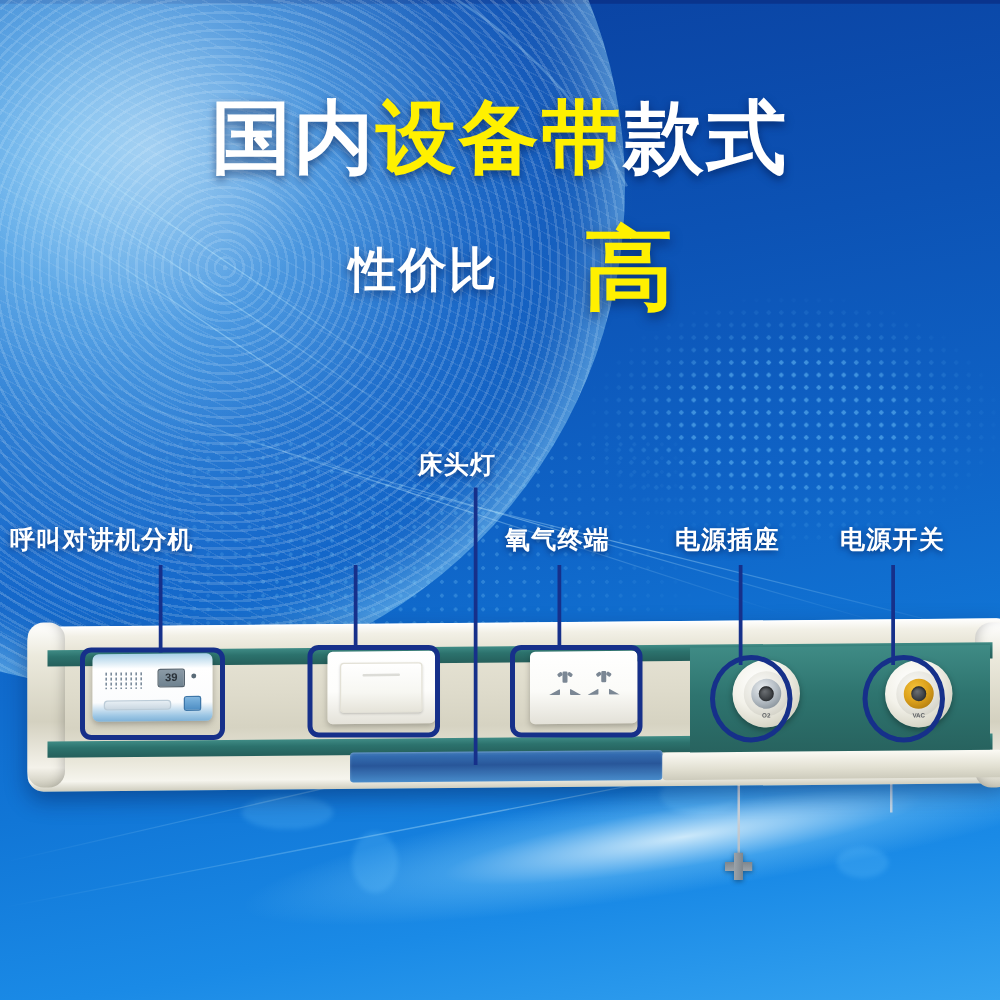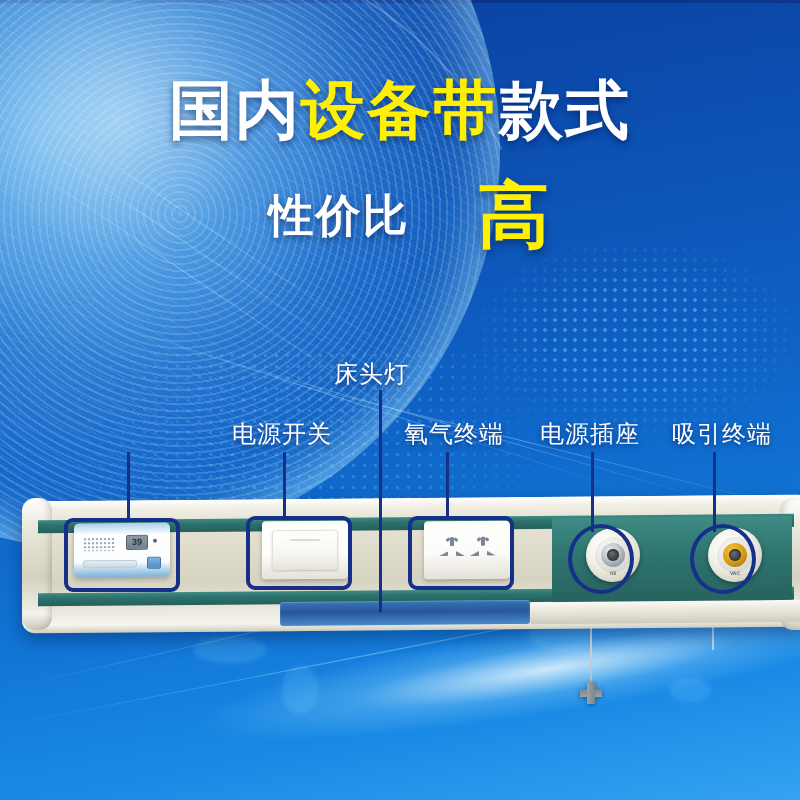--- a/index.html
+++ b/index.html
@@ -86,32 +86,32 @@
   .headline{position:absolute;left:0;top:78px;width:800px;text-align:center;z-index:6;}
   .hl1{
     font-size:64px;font-weight:bold;letter-spacing:2px;line-height:1;
     text-shadow:0 3px 7px rgba(0,20,70,.55);
     white-space:nowrap;
   }
   .hl1 .w{color:#ffffff;}
   .hl1 .y{color:#fff000;}
   .hl2{margin-top:26px;font-size:0;white-space:nowrap;}
   .hl2 .w{
-    font-size:45px;font-weight:bold;color:#ffffff;letter-spacing:2px;
+    font-size:38px;font-weight:bold;color:#ffffff;letter-spacing:2px;
     text-shadow:0 3px 7px rgba(0,20,70,.55);vertical-align:middle;padding-left:20px;
   }
   .hl2 .y{
     font-size:72px;font-weight:bold;color:#fff000;letter-spacing:2px;margin-left:68px;
     text-shadow:0 4px 9px rgba(0,20,70,.55);vertical-align:middle;
   }
 
   
   .labels{position:absolute;left:0;top:0;width:800px;height:800px;z-index:7;}
   .clabel{
-    position:absolute;color:#ffffff;font-weight:normal;font-size:24px;white-space:nowrap;
+    position:absolute;color:#ffffff;font-weight:bold;font-size:20px;white-space:nowrap;
     text-shadow:0 2px 5px rgba(0,25,80,.65);letter-spacing:1px;
   }
   .cline{position:absolute;width:3px;background:#16308a;}
 
   
   .device{position:absolute;left:22px;top:498px;width:758px;height:132px;z-index:4;padding-left:30px;}
   .dev-body{
     position:absolute;inset:0;border-radius:13px;
     background:linear-gradient(180deg,#ffffff 0%,#f2f0e6 6%,#e6e3d4 16%,#dedbcb 42%,#d6d3c2 62%,#e9e7da 82%,#f6f5ee 94%,#cfcdbe 100%);
     box-shadow:0 7px 18px rgba(0,20,70,.40), inset 0 1px 0 rgba(255,255,255,.9);
@@ -275,25 +275,25 @@
     <i style="left:0px;top:726px;width:800px;transform:rotate(-11deg);"></i>
   </div>
   <div class="arc" style="left:-220px;top:-60px;width:760px;height:760px;transform:rotate(18deg);opacity:.35;"></div>
 
   <div class="headline">
     <div class="hl1"><span class="w">国内</span><span class="y">设备带</span><span class="w">款式</span></div>
     <div class="hl2"><span class="w">性价比</span><span class="y">高</span></div>
   </div>
 
   <div class="labels">
-    <div class="clabel" style="left:232px;top:418px;">电源开关</div>
+    <div class="clabel" style="left:8px;top:418px;">呼叫对讲机分机</div>
     <div class="clabel" style="left:334px;top:358px;">床头灯</div>
     <div class="clabel" style="left:404px;top:418px;">氧气终端</div>
     <div class="clabel" style="left:540px;top:418px;">电源插座</div>
-    <div class="clabel" style="left:672px;top:418px;">吸引终端</div>
+    <div class="clabel" style="left:672px;top:418px;">电源开关</div>
 
     <div class="cline" style="left:127px;top:452px;height:70px;"></div>
     <div class="cline" style="left:283px;top:452px;height:66px;"></div>
     <div class="cline" style="left:379px;top:390px;height:222px;"></div>
     <div class="cline" style="left:446px;top:452px;height:66px;"></div>
     <div class="cline" style="left:591px;top:452px;height:80px;"></div>
     <div class="cline" style="left:713px;top:452px;height:80px;"></div>
   </div>
 
   <div class="device">

